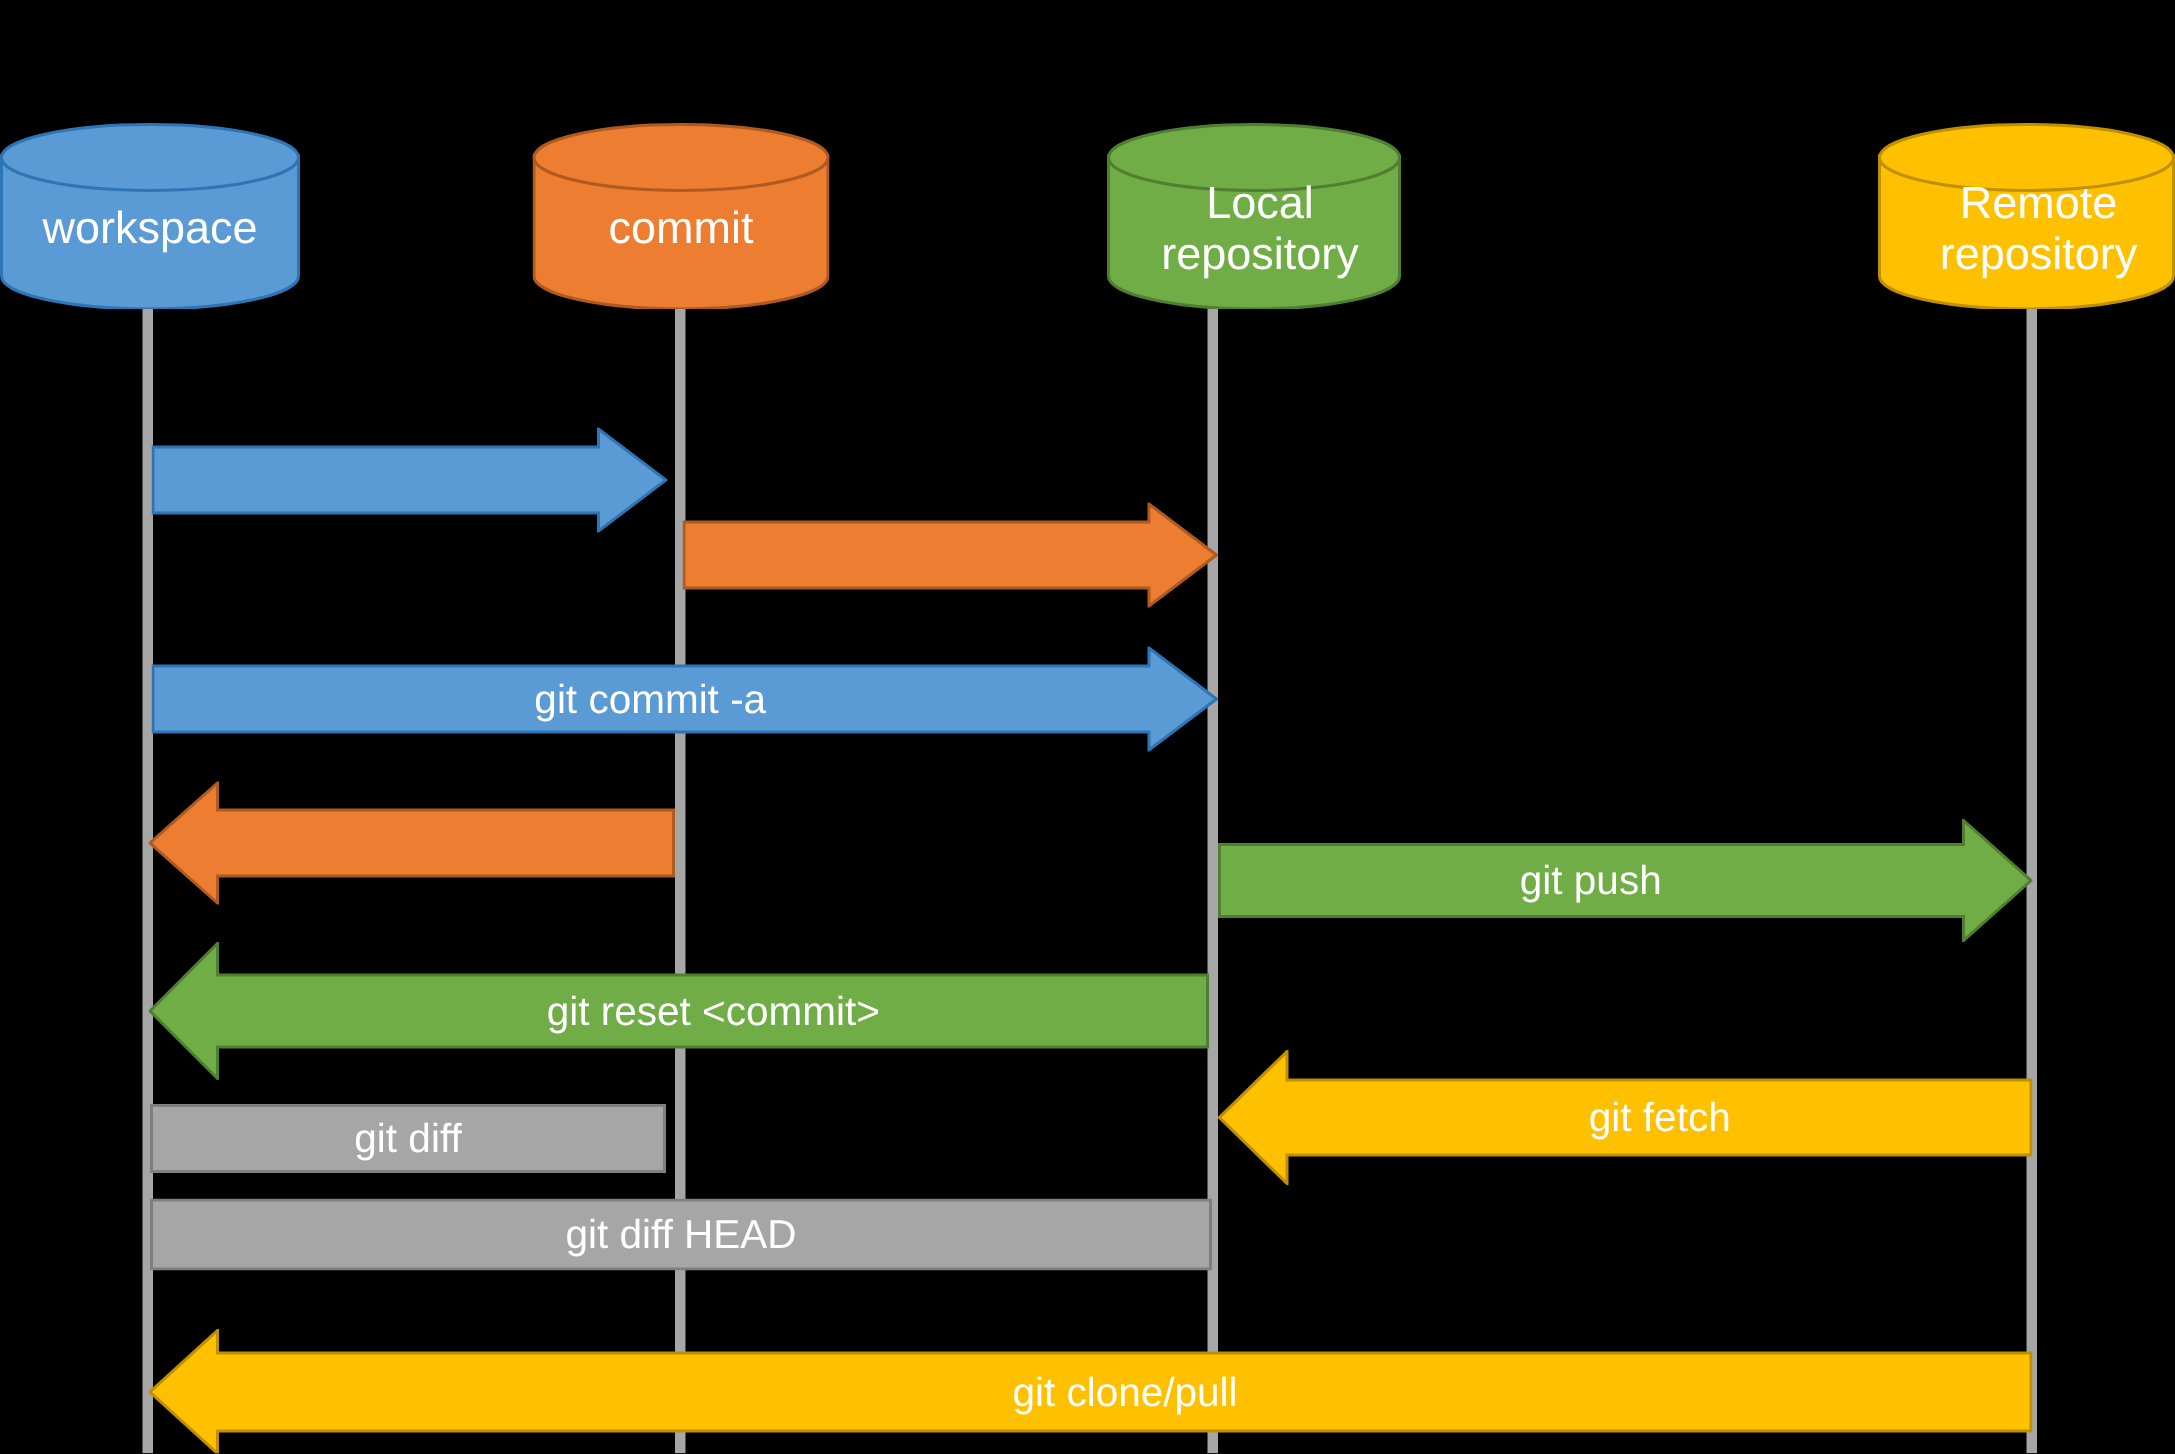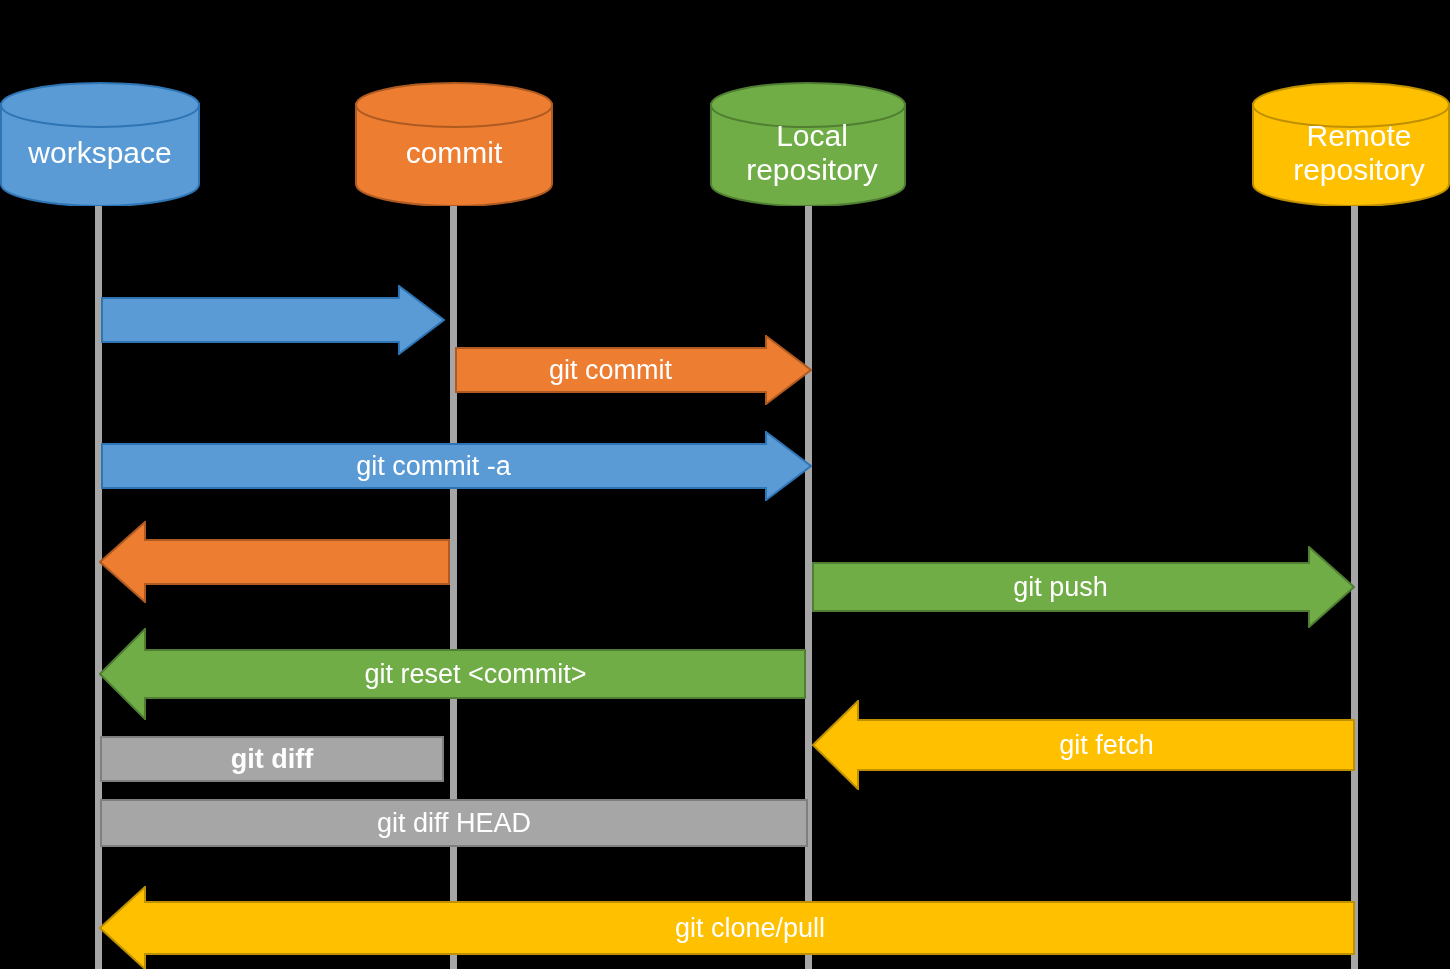--- a/index.html
+++ b/index.html
@@ -69,54 +69,54 @@
     </div>
   <div id="nodes">
       <div class="cyl" style="left: 0px; top: 82px; width: 200px; height: 124px;"><span><svg width="200" height="124" viewBox="0 0 200 124">
             <path d="M1,22 L1,102 A99,22 0 0 0 199,102 L199,22 Z" fill="#5B9BD5" stroke="#2E75B6" stroke-width="2"></path>
             <ellipse cx="100" cy="23" rx="99" ry="22" fill="#5B9BD5" stroke="#2E75B6" stroke-width="2"></ellipse>
           </svg></span><div class="cyl-label" style="font-size: 30px; color: rgb(255, 255, 255);">workspace</div></div>
       <div class="cyl" style="left: 355px; top: 82px; width: 198px; height: 124px;"><span><svg width="198" height="124" viewBox="0 0 198 124">
             <path d="M1,22 L1,102 A98,22 0 0 0 197,102 L197,22 Z" fill="#ED7D31" stroke="#AE5A21" stroke-width="2"></path>
             <ellipse cx="99" cy="23" rx="98" ry="22" fill="#ED7D31" stroke="#AE5A21" stroke-width="2"></ellipse>
           </svg></span><div class="cyl-label" style="font-size: 30px; color: rgb(255, 255, 255);">commit</div></div>
-      <div class="cyl" style="left: 710px; top: 82px; width: 204px; height: 124px;"><span><svg width="196" height="124" viewBox="0 0 196 124">
+      <div class="cyl" style="left: 738px; top: 82px; width: 204px; height: 124px;"><span><svg width="196" height="124" viewBox="0 0 196 124">
             <path d="M1,22 L1,102 A97,22 0 0 0 195,102 L195,22 Z" fill="#70AD47" stroke="#507E32" stroke-width="2"></path>
             <ellipse cx="98" cy="23" rx="97" ry="22" fill="#70AD47" stroke="#507E32" stroke-width="2"></ellipse>
           </svg></span><div class="cyl-label" style="font-size: 30px; color: rgb(255, 255, 255);">Local
 repository</div></div>
       <div class="cyl" style="left: 1252px; top: 82px; width: 214px; height: 124px;"><span><svg width="198" height="124" viewBox="0 0 198 124">
             <path d="M1,22 L1,102 A98,22 0 0 0 197,102 L197,22 Z" fill="#FFC000" stroke="#BF9000" stroke-width="2"></path>
             <ellipse cx="99" cy="23" rx="98" ry="22" fill="#FFC000" stroke="#BF9000" stroke-width="2"></ellipse>
           </svg></span><div class="cyl-label" style="font-size: 30px; color: rgb(255, 255, 255);">Remote
 repository</div></div>
     </div>
   <div id="flows">
       <div class="flow dir-right" style="left: 101px; top: 285px; width: 344px; height: 70px;"><span><svg width="344" height="70" viewBox="0 0 344 70">
             <path d="M1,13 L298,13 L298,1 L343,35 L298,69 L298,57 L1,57 Z" fill="#5B9BD5" stroke="#2E75B6" stroke-width="2"></path>
           </svg></span></div>
       <div class="flow dir-right" style="left: 455px; top: 335px; width: 357px; height: 70px;"><span><svg width="357" height="70" viewBox="0 0 357 70">
             <path d="M1,13 L311,13 L311,1 L356,35 L311,69 L311,57 L1,57 Z" fill="#ED7D31" stroke="#AE5A21" stroke-width="2"></path>
-          </svg></span><div class="flow-label" style="color: rgb(255, 255, 255);">git commit</div></div>
+          </svg></span></div>
       <div class="flow dir-right" style="left: 101px; top: 431px; width: 711px; height: 70px;"><span><svg width="711" height="70" viewBox="0 0 711 70">
             <path d="M1,13 L665,13 L665,1 L710,35 L665,69 L665,57 L1,57 Z" fill="#5B9BD5" stroke="#2E75B6" stroke-width="2"></path>
           </svg></span><div class="flow-label" style="color: rgb(255, 255, 255);">git commit -a</div></div>
       <div class="flow dir-left" style="left: 99px; top: 521px; width: 351px; height: 82px;"><span><svg width="351" height="82" viewBox="0 0 351 82">
             <path d="M350,19 L46,19 L46,1 L1,41 L46,81 L46,63 L350,63 Z" fill="#ED7D31" stroke="#AE5A21" stroke-width="2"></path>
           </svg></span></div>
       <div class="flow dir-right" style="left: 812px; top: 546px; width: 543px; height: 82px;"><span><svg width="543" height="82" viewBox="0 0 543 82">
             <path d="M1,17 L497,17 L497,1 L542,41 L497,81 L497,65 L1,65 Z" fill="#70AD47" stroke="#507E32" stroke-width="2"></path>
           </svg></span><div class="flow-label" style="color: rgb(255, 255, 255);">git push</div></div>
       <div class="flow dir-left" style="left: 99px; top: 628px; width: 707px; height: 92px;"><span><svg width="707" height="92" viewBox="0 0 707 92">
             <path d="M706,22 L46,22 L46,1 L1,46 L46,91 L46,70 L706,70 Z" fill="#70AD47" stroke="#507E32" stroke-width="2"></path>
           </svg></span><div class="flow-label" style="color: rgb(255, 255, 255);">git reset &lt;commit&gt;</div></div>
       <div class="flow dir-left" style="left: 812px; top: 700px; width: 543px; height: 90px;"><span><svg width="543" height="90" viewBox="0 0 543 90">
             <path d="M542,20 L46,20 L46,1 L1,45 L46,89 L46,70 L542,70 Z" fill="#FFC000" stroke="#BF9000" stroke-width="2"></path>
           </svg></span><div class="flow-label" style="color: rgb(255, 255, 255);">git fetch</div></div>
-      <div class="flow dir-none" style="left: 100px; top: 736px; width: 344px; height: 46px; font-weight: bold;"><span><svg width="344" height="46" viewBox="0 0 344 46">
+      <div class="flow dir-none" style="left: 100px; top: 736px; width: 344px; height: 46px;"><span><svg width="344" height="46" viewBox="0 0 344 46">
             <path d="M1,1 L343,1 L343,45 L1,45 Z" fill="#A6A6A6" stroke="#7F7F7F" stroke-width="2"></path>
           </svg></span><div class="flow-label" style="color: rgb(255, 255, 255);">git diff</div></div>
       <div class="flow dir-none" style="left: 100px; top: 799px; width: 708px; height: 48px;"><span><svg width="708" height="48" viewBox="0 0 708 48">
             <path d="M1,1 L707,1 L707,47 L1,47 Z" fill="#A6A6A6" stroke="#7F7F7F" stroke-width="2"></path>
           </svg></span><div class="flow-label" style="color: rgb(255, 255, 255);">git diff HEAD</div></div>
       <div class="flow dir-left" style="left: 99px; top: 886px; width: 1256px; height: 84px;"><span><svg width="1256" height="84" viewBox="0 0 1256 84">
             <path d="M1255,16 L46,16 L46,1 L1,42 L46,83 L46,68 L1255,68 Z" fill="#FFC000" stroke="#BF9000" stroke-width="2"></path>
           </svg></span><div class="flow-label" style="color: rgb(255, 255, 255);">git clone/pull</div></div>
     </div>
 </div>

